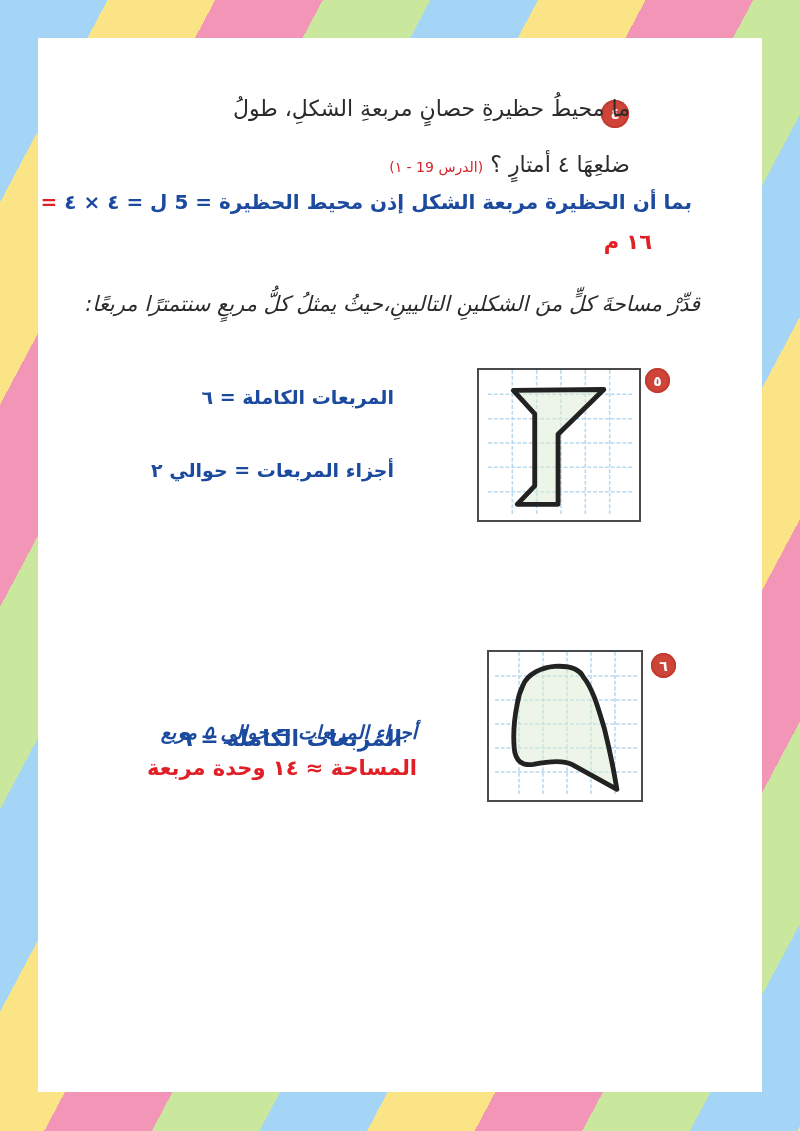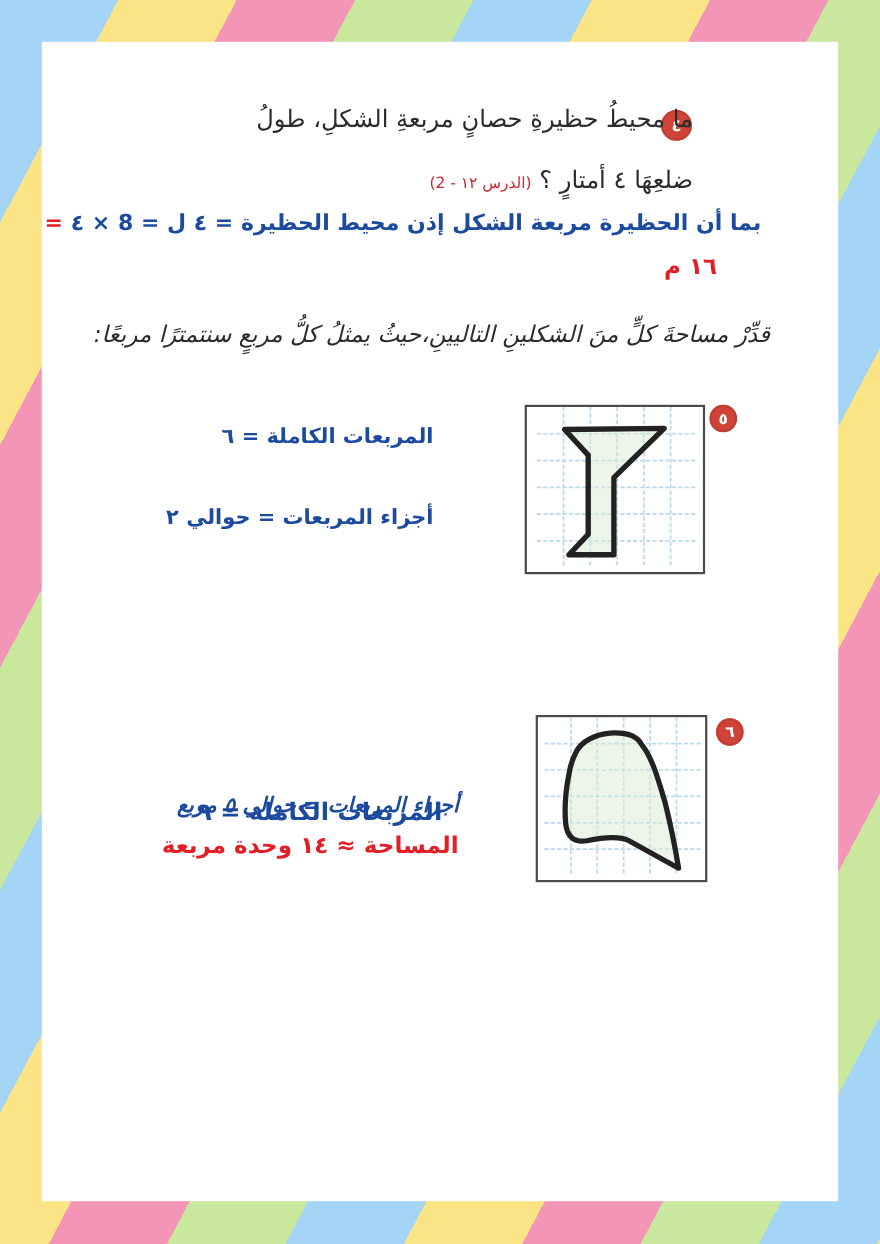--- a/index.html
+++ b/index.html
@@ -44,25 +44,25 @@
   <div class="abs badge" style="left:563px;top:62px;">
     <span>٤</span>
   </div>
 
   <div class="abs q-text" style="right:132px;top:56px;text-align:right;">
     <span>ما محيطُ حظيرةِ حصانٍ مربعةِ الشكلِ، طولُ</span>
   </div>
 
   <div class="abs q-text" style="right:132px;top:112px;text-align:right;">
     <span>ضلعِهَا ٤ أمتارٍ ؟</span>
-    <span class="lesson-ref">(الدرس ١٢ - 2)</span>
+    <span class="lesson-ref">(الدرس 19 - ١)</span>
   </div>
 
   <div class="abs blue eq" style="right:70px;top:152px;text-align:right;">
-    <span>بما أن الحظيرة مربعة الشكل إذن محيط الحظيرة = ٤ ل = 8 × ٤</span>
+    <span>بما أن الحظيرة مربعة الشكل إذن محيط الحظيرة = 5 ل = ٤ × ٤</span>
     <span class="red">=</span>
   </div>
 
   <div class="abs red ans-line" style="right:110px;top:192px;">
     <span>١٦ م</span>
   </div>
 
   <div class="abs q-text" style="right:62px;top:252px;text-align:right;font-size:21px;font-style:italic;">
     <span>قدِّرْ مساحةَ كلٍّ منَ الشكلينِ التاليينِ،حيثُ يمثلُ كلُّ مربعٍ سنتمترًا مربعًا:</span>
   </div>

